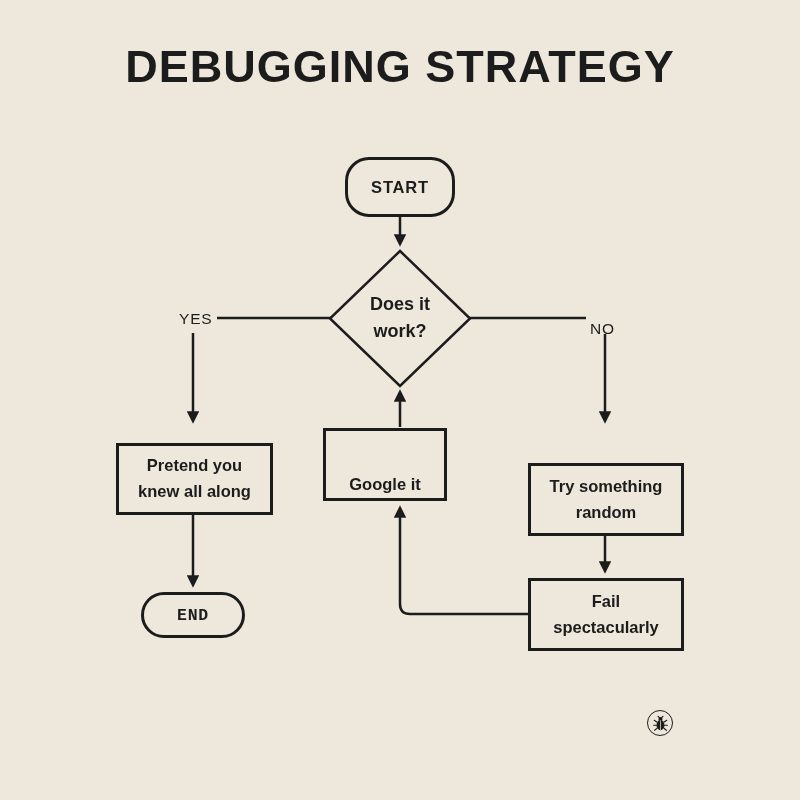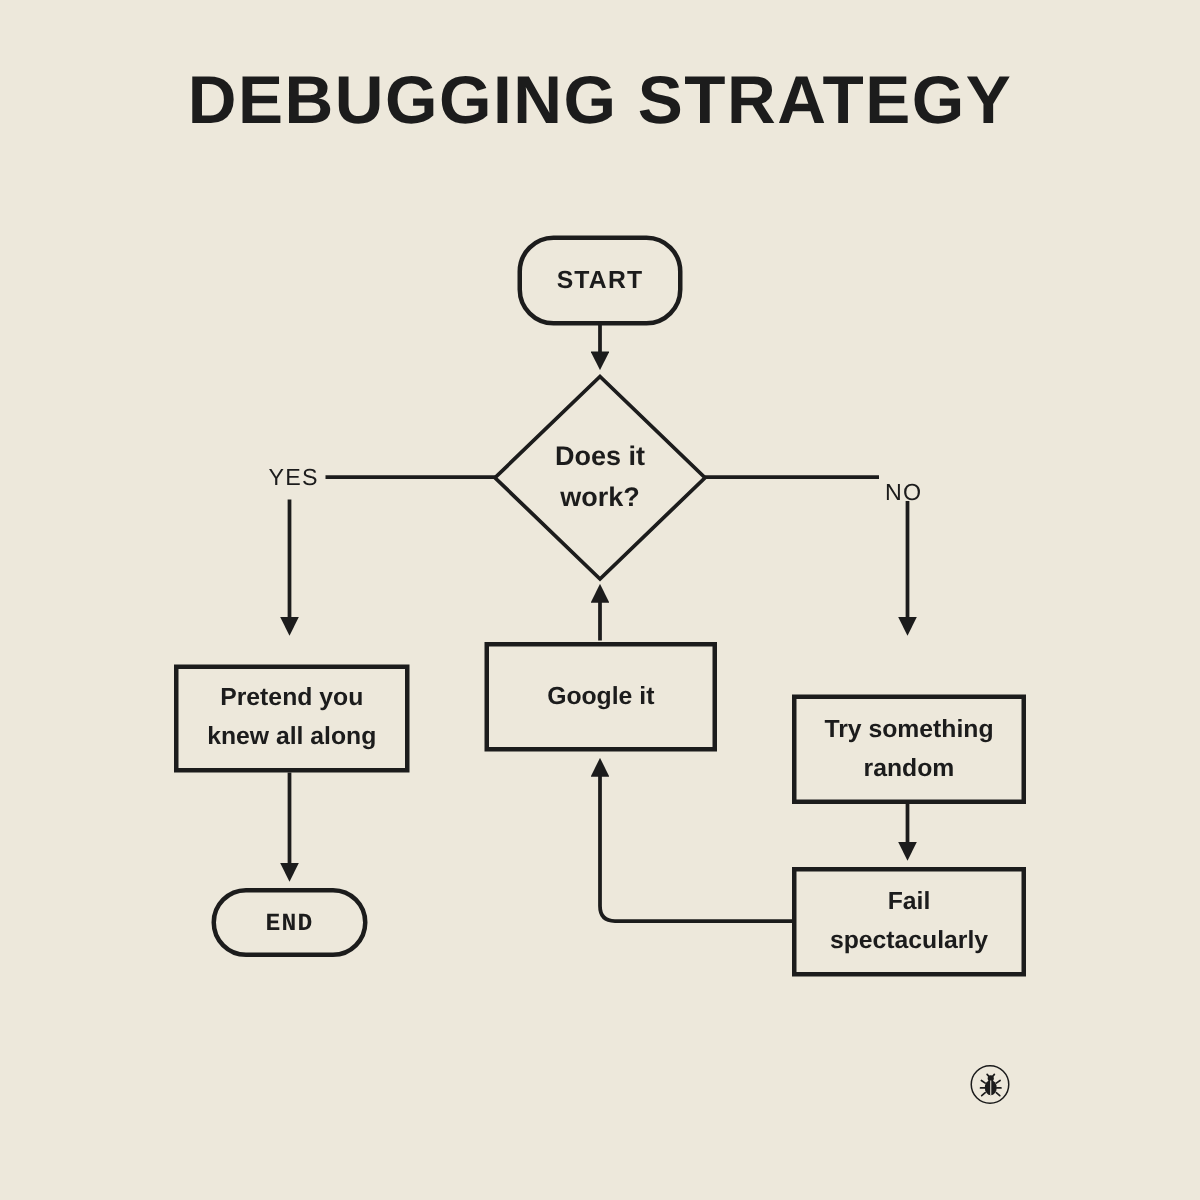--- a/index.html
+++ b/index.html
@@ -73,21 +73,21 @@
     width:26px;height:26px;
     box-sizing:border-box;
     border:1.5px solid var(--ink);
     border-radius:50%;
     display:flex;align-items:center;justify-content:center;
   }
   
   .n-start  {left:345px;top:157px;width:110px;height:60px;}
   .n-end    {left:141px;top:592px;width:104px;height:46px;font-family:Liberation Mono, monospace;}
   .n-pretend{left:116px;top:428px;width:157px;height:72px;margin-top:15px;}
-  .n-google {left:323px;top:428px;width:155px;height:73px;}
+  .n-google {left:323px;top:428px;width:124px;height:73px;align-items:flex-end;}
   .n-random {left:528px;top:428px;width:156px;height:73px;margin-top:35px;}
   .n-fail   {left:528px;top:578px;width:156px;height:73px;}
   .l-decision{left:340px;top:292px;width:120px;height:52px;}
   .l-yes{left:179px;top:310px;}
   .l-no {left:590px;top:320px;}
 </style>
 </head>
 <body>
 
 <div class="canvas">

